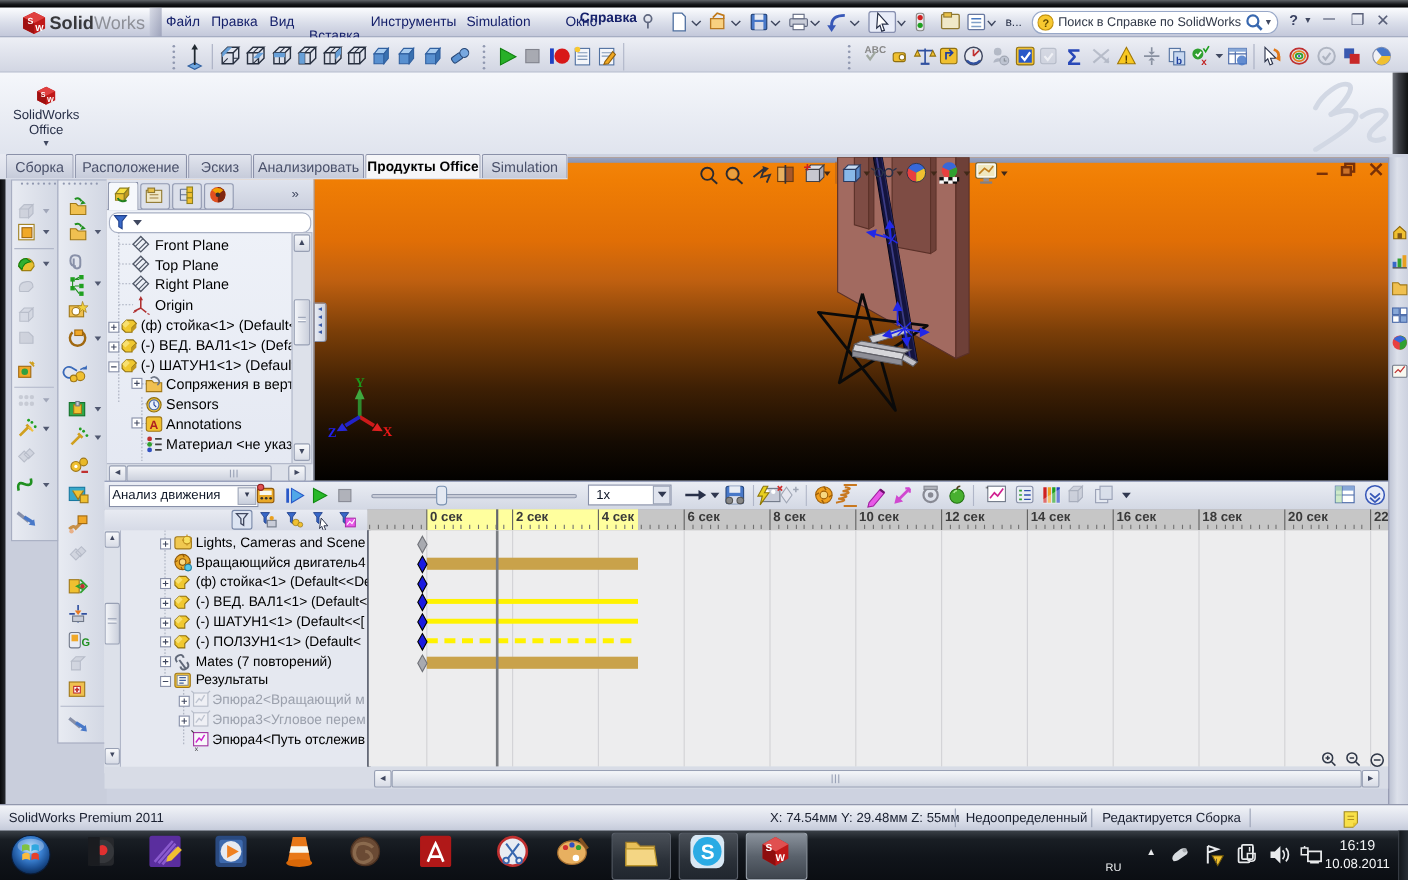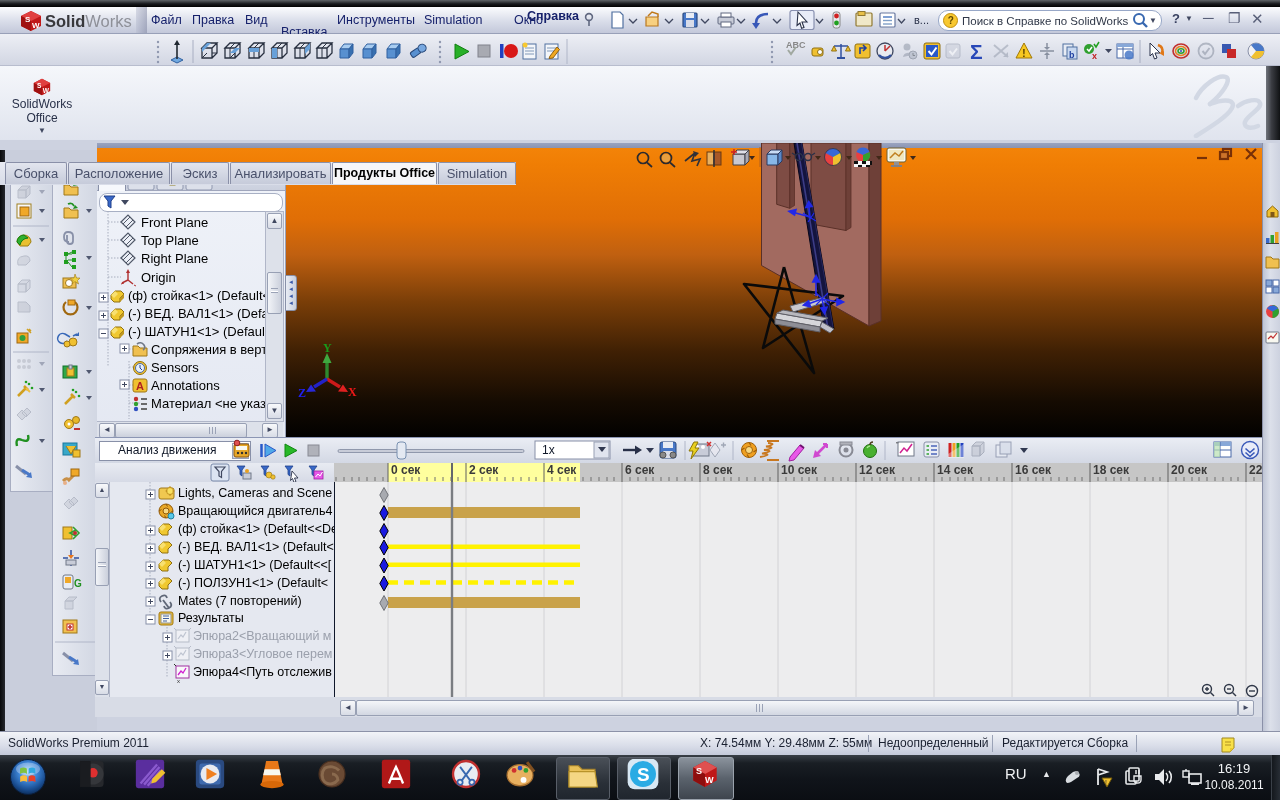--- a/index.html
+++ b/index.html
@@ -472,21 +472,21 @@
 
       <g stroke="#6B2808" stroke-width="2.2" fill="none" opacity=".9">
         <line x1="1100" y1="15" x2="1110" y2="15"></line>
         <rect x="1126" y="6" width="8" height="7" fill="none"></rect>
           <rect x="1123" y="9" width="8" height="7" fill="#C8722E"></rect>
         <path d="M1149 6 l10 10 M1159 6 l-10 10"></path>
       </g>
     </svg>
   </div>
 
-  <div class="abs" id="tabrow" style="left:0;top:140px;width:516px;height:23px;z-index:5;background:linear-gradient(#E8EAF2,#D8DCE8);margin-top:22px;">
+  <div class="abs" id="tabrow" style="left:0;top:140px;width:516px;height:23px;z-index:5;background:linear-gradient(#E8EAF2,#D8DCE8);">
     <div class="tab" style="left:5px;width:60px;">Сборка</div>
     <div class="tab" style="left:68px;width:100px;">Расположение</div>
     <div class="tab" style="left:171px;width:56px;">Эскиз</div>
     <div class="tab" style="left:230px;width:99px;">Анализировать</div>
     <div class="tab" style="left:332px;width:103px;background:#F6F6F8;color:#000;font-weight:bold;font-size:12.5px;">Продукты Office</div>
     <div class="tab" style="left:438px;width:76px;">Simulation</div>
   </div>
 
   <div class="abs" id="lefttools" style="left:0;top:150px;width:97px;height:581px;background:#C9CEDC;">
     <div class="abs" style="left:0;top:0;width:5px;height:581px;background:linear-gradient(90deg,#08090B,#26282E);"></div>
@@ -893,21 +893,21 @@
       <g transform="translate(2,127)">
           <rect x="0" y="2" width="13" height="11" rx="1" fill="#F8F8F0" stroke="#707888"></rect>
           <path d="M2 9 l3 -3 2 2 4 -5" stroke="#C03030" stroke-width="1.2" fill="none"></path>
         </g>
     </svg>
   </div>
 
   <div class="abs" id="motionbar" style="left:95px;top:437px;width:1167px;height:25px;
     background:linear-gradient(#EAEDF4,#D3D8E4);border-top:1px solid #8C96B4;border-bottom:1px solid #A8AEC0;">
 
-    <div class="abs" style="left:4px;top:3px;width:132px;height:18px;background:#fff;border:1px solid #8890A8;font-size:12px;color:#101828;line-height:17px;padding-left:18px;">Анализ движения
+    <div class="abs" style="left:4px;top:3px;width:132px;height:18px;background:#fff;border:1px solid #8890A8;font-size:12px;color:#101828;line-height:17px;padding-left:2px;">Анализ движения
       <span style="position:absolute;right:1px;top:1px;width:15px;height:14px;background:linear-gradient(#F0F2F6,#C8CEDC);border:1px solid #98A0B4;font-size:7px;text-align:center;line-height:14px;color:#303850;">▼</span>
     </div>
     <svg class="abs" style="left:0;top:0;" width="1167" height="25" viewBox="0 0 1167 25">
 
       <g transform="translate(139,4)">
           <rect x="0" y="2" width="15" height="13" rx="2" fill="#E8A828" stroke="#905808"></rect>
           <rect x="2" y="4" width="11" height="4" fill="#F8F8F0"></rect>
           <g fill="#303030">
             <circle cx="4" cy="11" r="1.2"></circle>
             <circle cx="8" cy="11" r="1.2"></circle>
@@ -1529,21 +1529,21 @@
 
       <g transform="translate(645,15) scale(1.3)">
           <polygon points="0,-10 9,-5 9,5 0,10 -9,5 -9,-5" fill="#C01818"></polygon>
           <polygon points="0,-10 9,-5 0,0 -9,-5" fill="#E05050"></polygon>
           <polygon points="-9,-5 0,0 0,10 -9,5" fill="#8E0E0E"></polygon>
           <text x="-7" y="0" font-size="7" font-weight="bold" fill="#fff">S</text>
           <text x="0" y="7" font-size="7" font-weight="bold" fill="#fff">W</text>
         </g>
     </svg>
 
-    <span class="abs" style="left:1005px;top:10px;font-size:15px;color:#F0F2F4;">RU</span>
+    <span class="abs" style="left:1005px;top:29px;font-size:10px;color:#F0F2F4;">RU</span>
     <span class="abs" style="left:1042px;top:14px;font-size:9px;color:#E8EAEC;">▲</span>
     <svg class="abs" style="left:1065px;top:9px;" width="140" height="26" viewBox="0 0 140 26">
       <g transform="translate(8,13)">
           <path d="M-6 6 q-3 -3 1 -7 l5 -4 q4 -2 6 1 q2 3 -2 5 l-6 4 q-2 1 -4 1z" fill="#D8DCE0"></path>
           <circle cx="4" cy="-4" r="2" fill="#A8ACB0"></circle>
         </g>
       <g transform="translate(38,13)">
           <path d="M-5 -8 v16 M-5 -8 l9 3 -9 3" stroke="#E8EAEC" stroke-width="1.8" fill="none"></path>
           <polygon points="-1,1 9,1 4,10" fill="#F0C030" stroke="#705808"></polygon>
           <text x="2" y="8" font-size="7" fill="#303030">!</text>

